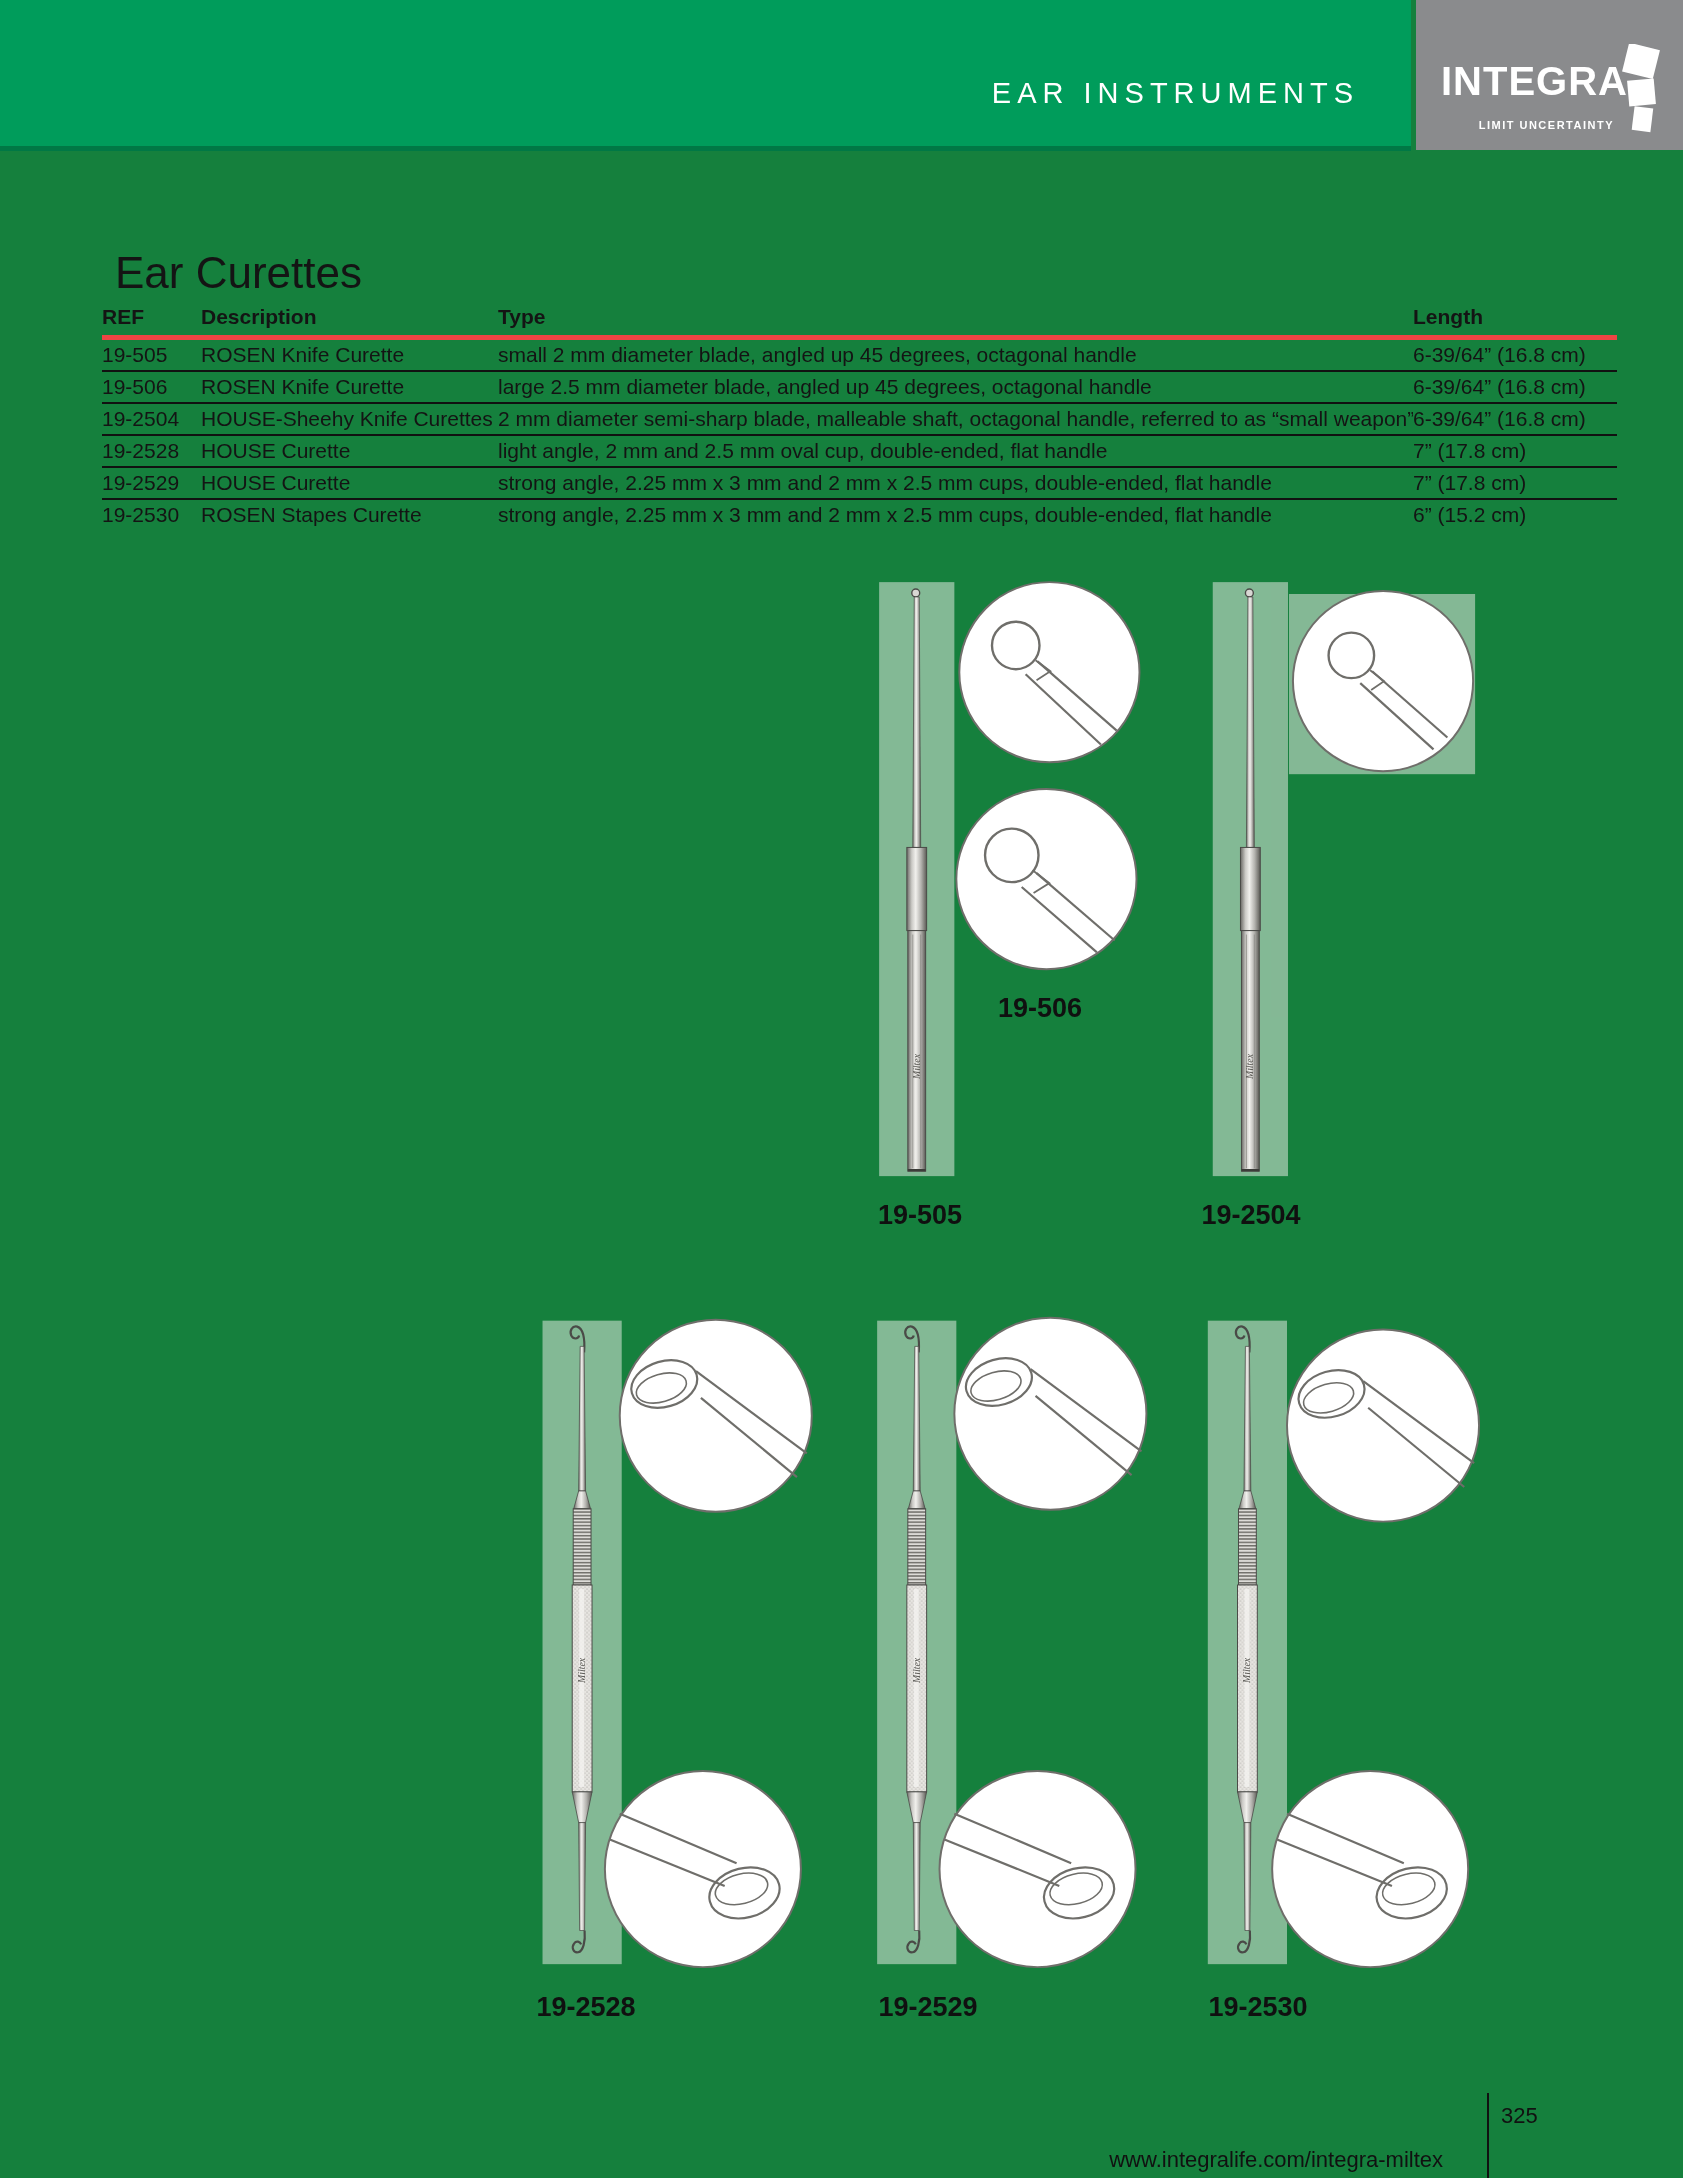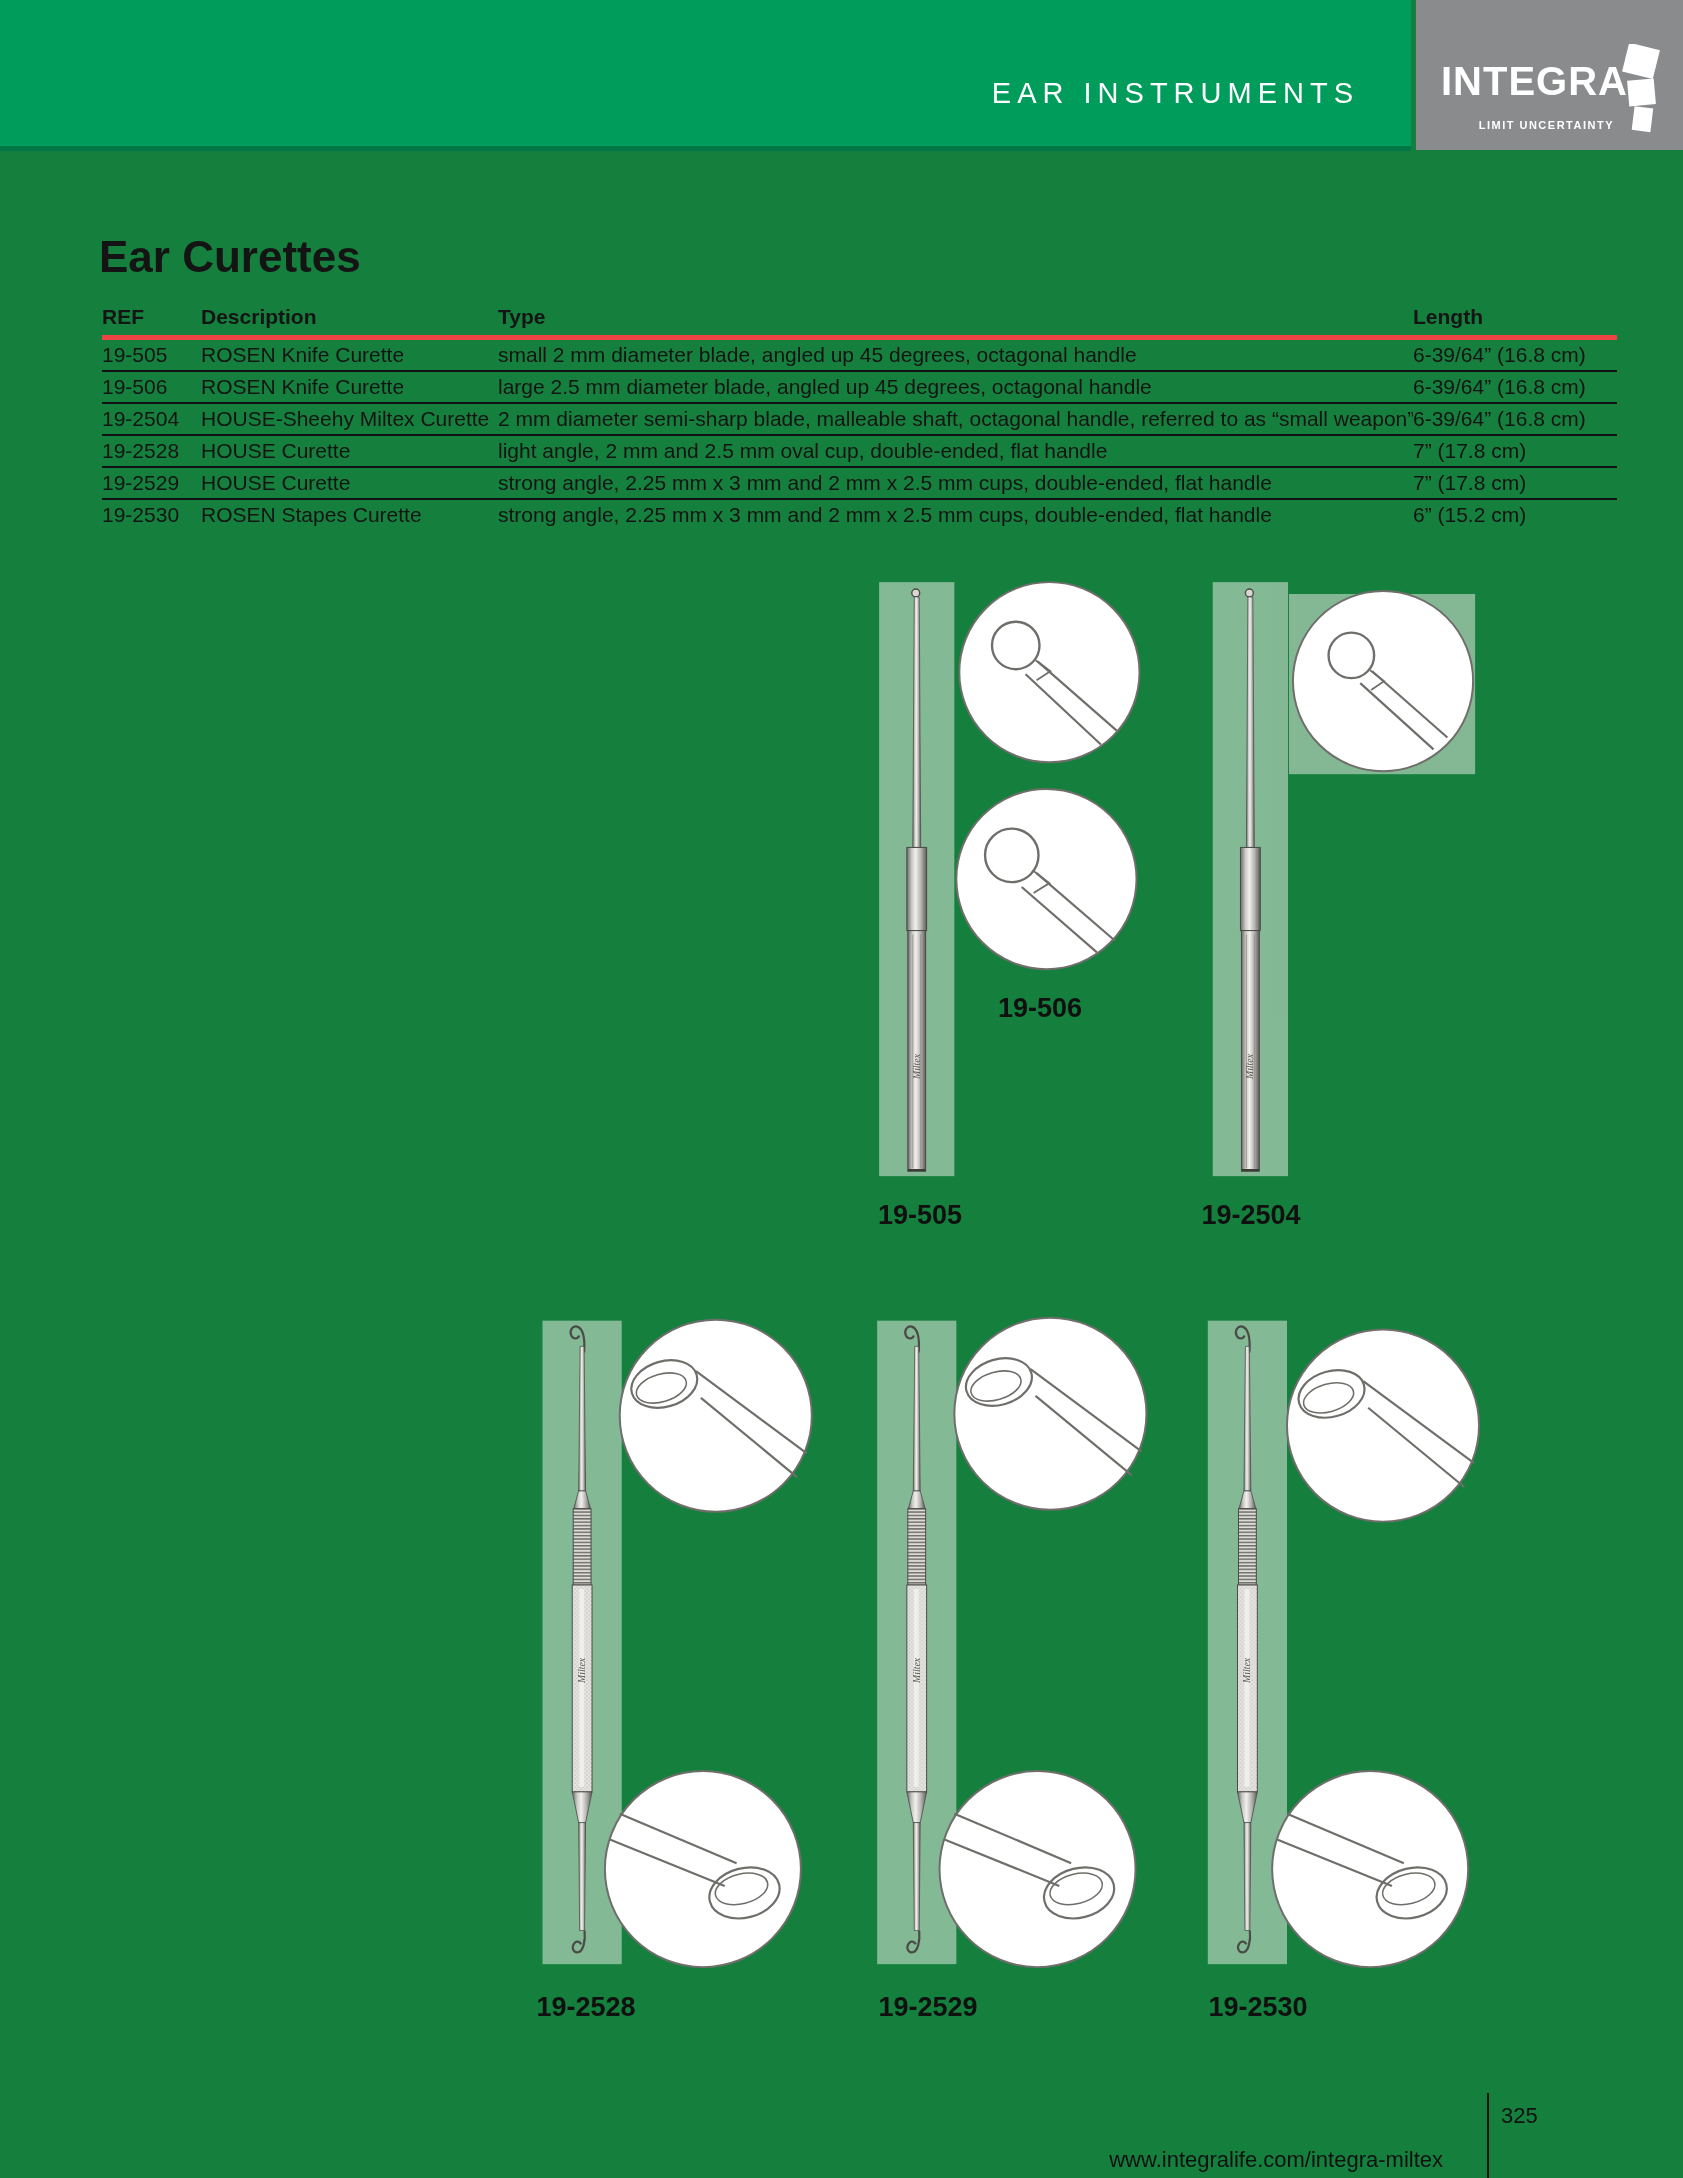--- a/index.html
+++ b/index.html
@@ -20,22 +20,22 @@
     position:absolute; left:25px; top:61px; color:#ffffff; font-weight:bold;
     font-size:40px; letter-spacing:1px; line-height:1;
   }
   .brand-tagline{
     position:absolute; right:69px; top:119px; color:#ffffff; font-weight:bold;
     font-size:11px; letter-spacing:1.5px;
   }
   .brand-blocks{position:absolute; right:18px; top:44px;}
   
   .page-title{
-    position:absolute; left:99px; top:232px; font-size:44px; font-weight:bold;
-    letter-spacing:0px; margin:0;
+    position:absolute; left:99px; top:232px; font-size:44px; font-weight:normal;
+    letter-spacing:0px; margin:16px;
   }
   
   table.products{
     position:absolute; left:102px; top:295px; width:1515px;
     border-collapse:collapse; table-layout:fixed;
   }
   table.products th{
     text-align:left; font-size:21px; font-weight:bold; padding:0; height:34px;
     vertical-align:bottom; padding-bottom:6px; border-bottom:5px solid #ef4444;
   }
@@ -99,21 +99,21 @@
         <td>6-39/64” (16.8 cm)</td>
       </tr>
       <tr class="rule">
         <td>19-506</td>
         <td>ROSEN Knife Curette</td>
         <td>large 2.5 mm diameter blade, angled up 45 degrees, octagonal handle</td>
         <td>6-39/64” (16.8 cm)</td>
       </tr>
       <tr class="rule">
         <td>19-2504</td>
-        <td>HOUSE-Sheehy Miltex Curette</td>
+        <td>HOUSE-Sheehy Knife Curettes</td>
         <td>2 mm diameter semi-sharp blade, malleable shaft, octagonal handle, referred to as “small weapon”</td>
         <td>6-39/64” (16.8 cm)</td>
       </tr>
       <tr class="rule">
         <td>19-2528</td>
         <td>HOUSE Curette</td>
         <td>light angle, 2 mm and 2.5 mm oval cup, double-ended, flat handle</td>
         <td>7” (17.8 cm)</td>
       </tr>
       <tr class="rule">

